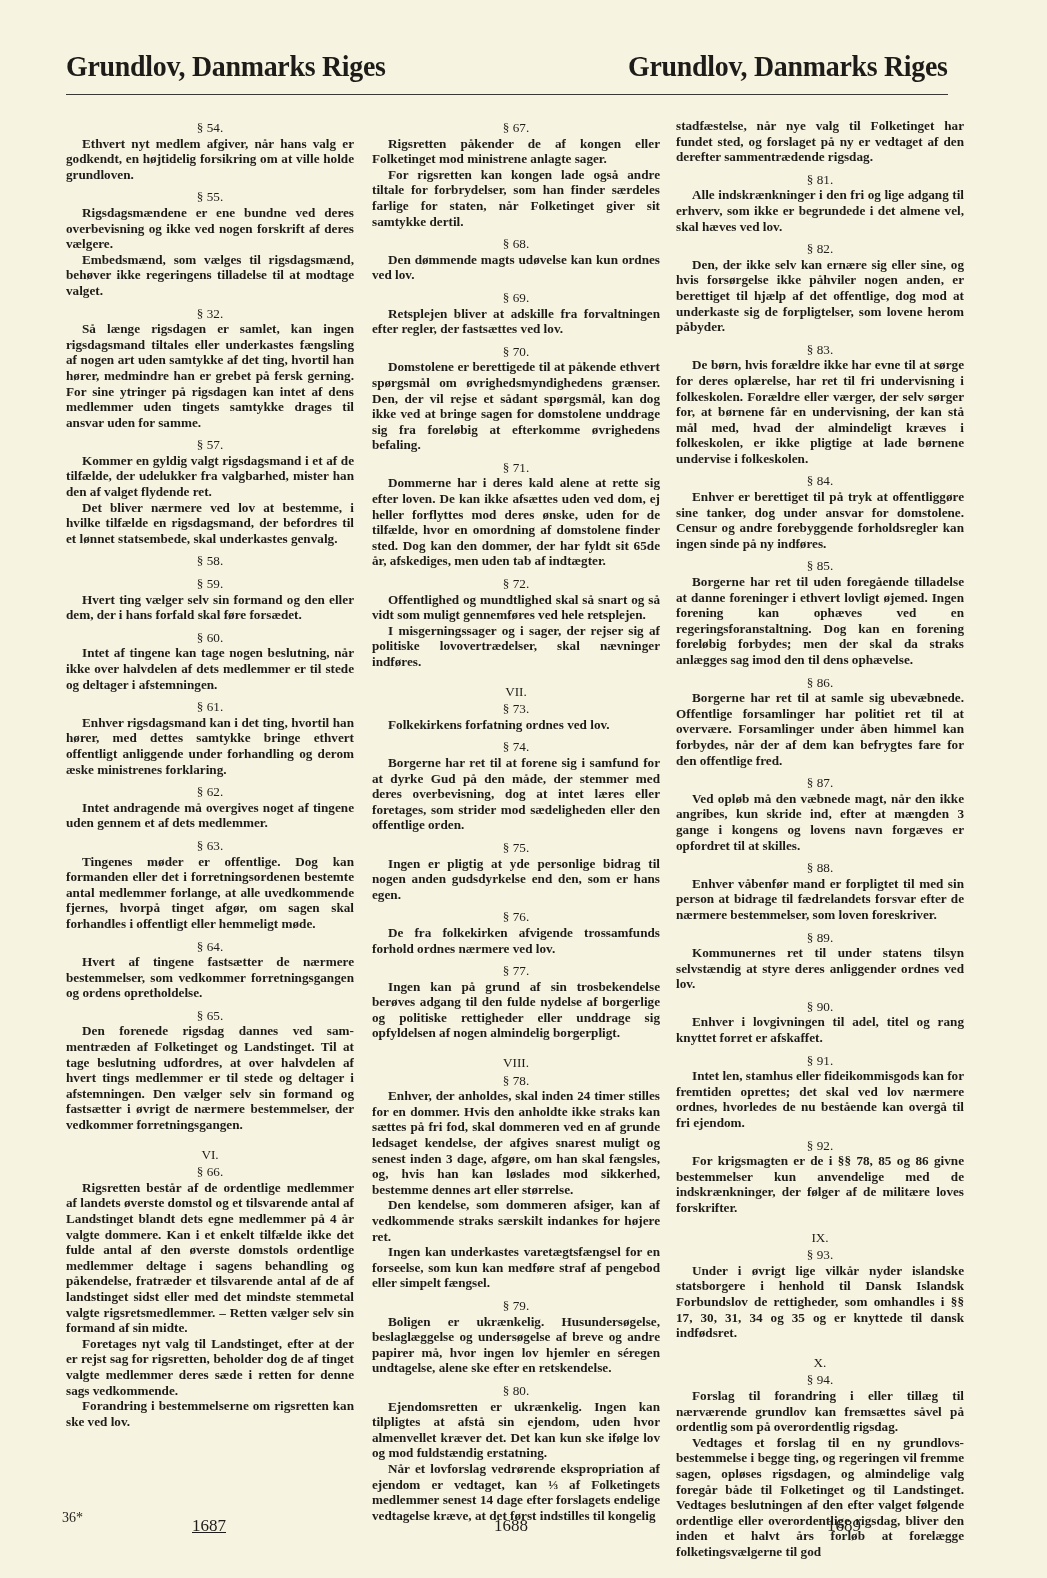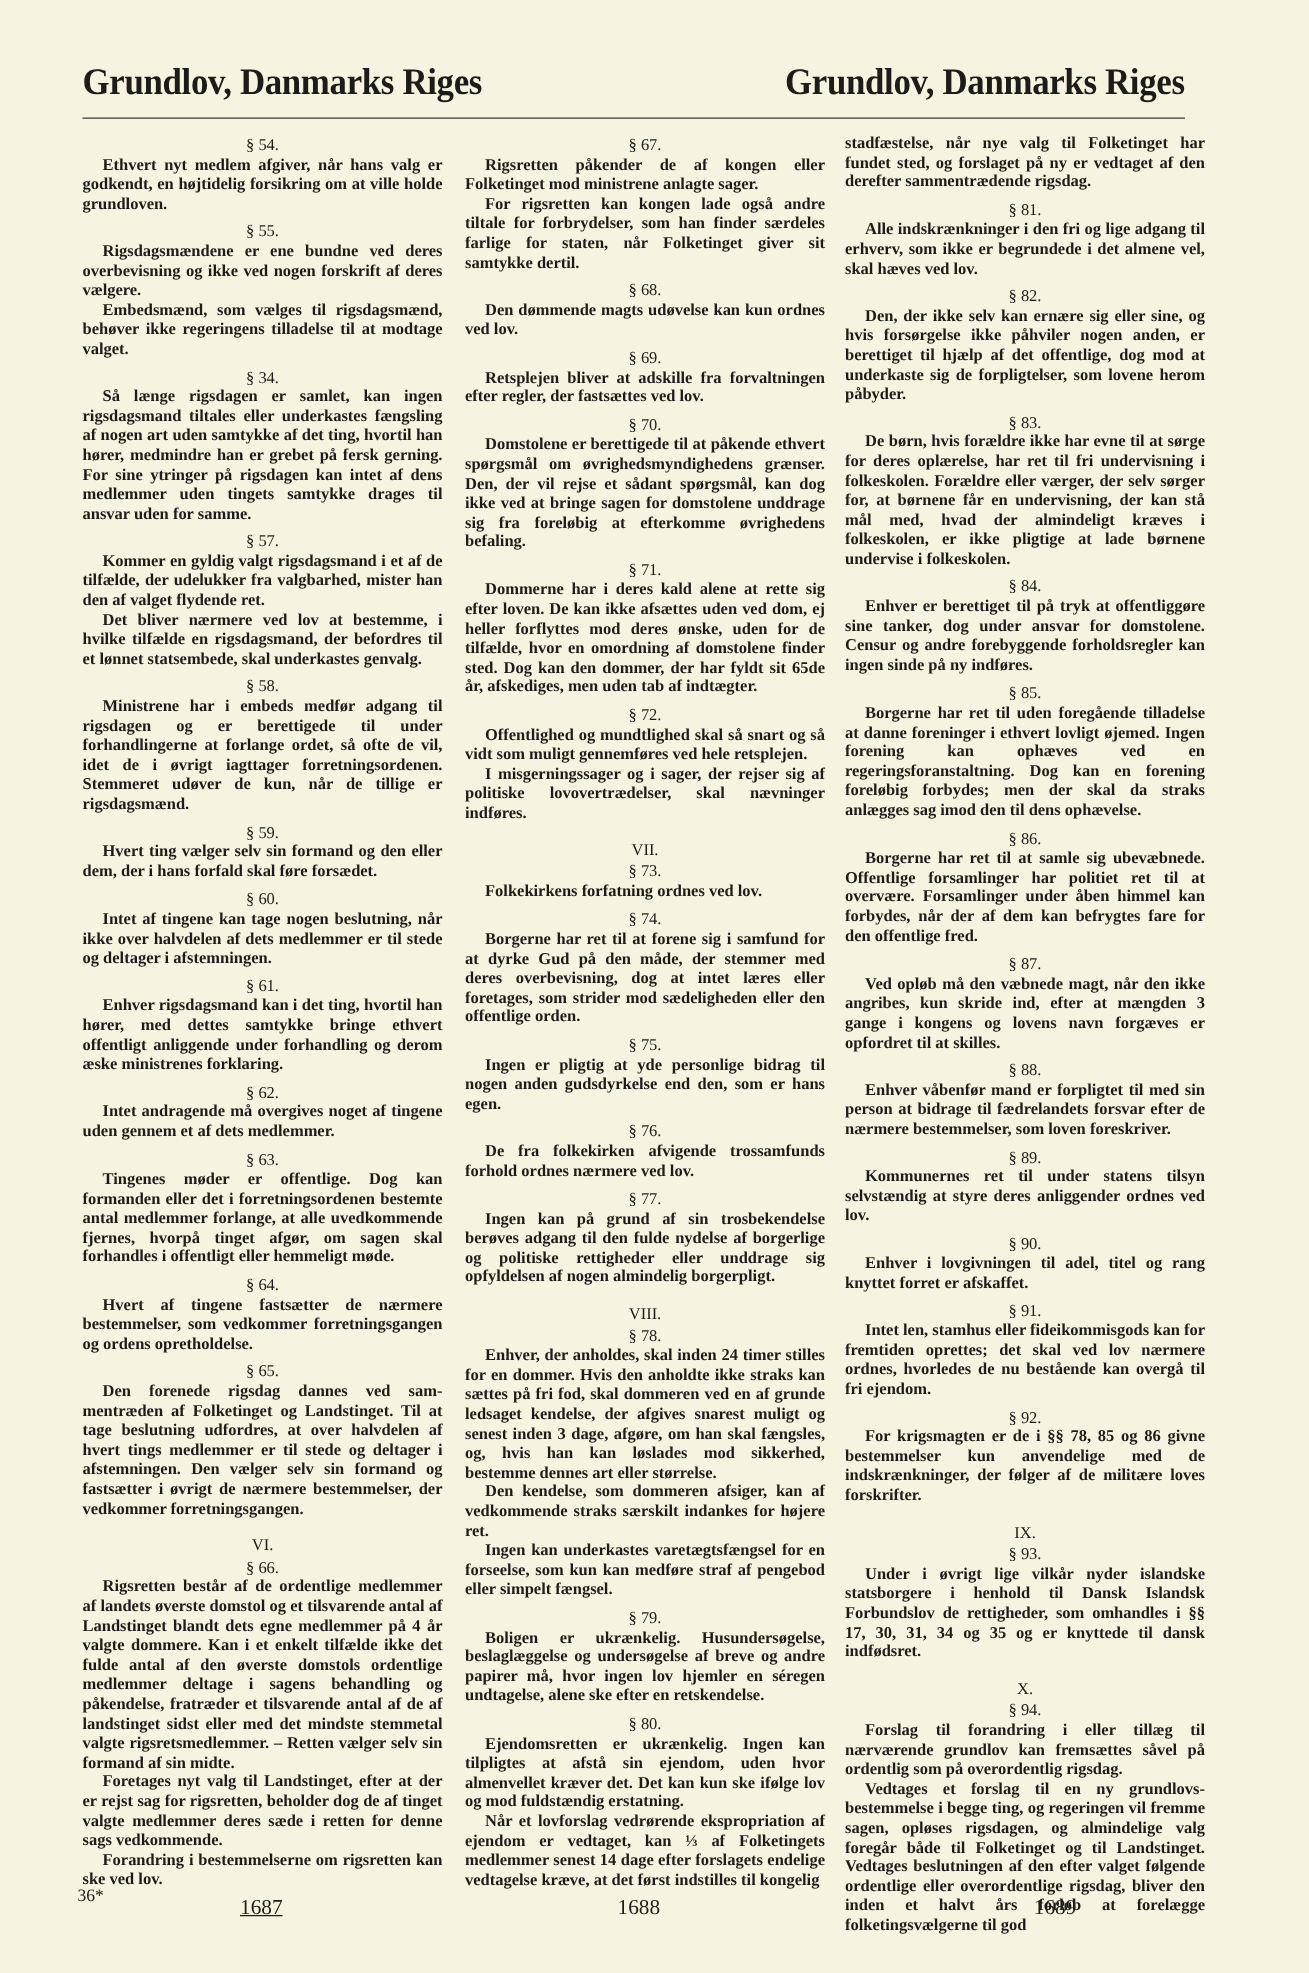--- a/index.html
+++ b/index.html
@@ -16,21 +16,21 @@
   }
   .running-head {
     position: absolute; top: 0; font-weight: bold; font-size: 30px;
     letter-spacing: -0.3px; line-height: 40px;
     font-family: "Liberation Serif", "DejaVu Serif", serif;
     transform: scaleX(0.93);
   }
   .running-head.left { left: 0; transform-origin: left center; }
   .running-head.right { right: 0; transform-origin: right center; }
   .column {
-    position: absolute; top: 106px; width: 288px;
+    position: absolute; top: 118px; width: 288px;
     font-size: 13.2px; line-height: 15.6px; text-align: justify;
     hyphens: manual;
   }
   .col-1 { left: 66px; }
   .col-2 { left: 372px; }
   .col-3 { left: 676px; }
   .sec { text-align: center; margin: 2px 0 0 0; }
   .sec.spaced { margin-top: 7px; }
   .chapter { text-align: center; margin-top: 14px; }
   .para { text-indent: 16px; margin: 0; font-weight: bold; }
@@ -50,27 +50,26 @@
   <div class="running-head left">Grundlov, Danmarks Riges</div>
   <div class="running-head right">Grundlov, Danmarks Riges</div>
 </div>
 
 <div class="column col-1">
     <div class="sec">§ 54.</div>
     <div class="para">Ethvert nyt medlem afgiver, når hans valg er godkendt, en højtidelig forsikring om at ville holde grundloven.</div>
     <div class="sec spaced">§ 55.</div>
     <div class="para">Rigsdagsmændene er ene bundne ved deres overbevisning og ikke ved nogen forskrift af deres vælgere.</div>
     <div class="para">Embedsmænd, som vælges til rigsdags­mænd, behøver ikke regeringens tilla­delse til at modtage valget.</div>
-    <div class="sec spaced">§ 34.</div>
+    <div class="sec spaced">§ 32.</div>
     <div class="para">Så længe rigsdagen er samlet, kan ingen rigsdagsmand tiltales eller underkastes fængsling af nogen art uden samtykke af det ting, hvortil han hører, medmindre han er grebet på fersk gerning. For sine ytringer på rigsdagen kan intet af dens medlemmer uden tingets samtykke dra­ges til ansvar uden for samme.</div>
     <div class="sec spaced">§ 57.</div>
     <div class="para">Kommer en gyldig valgt rigsdagsmand i et af de tilfælde, der udelukker fra valg­barhed, mister han den af valget flydende ret.</div>
     <div class="para">Det bliver nærmere ved lov at bestem­me, i hvilke tilfælde en rigsdagsmand, der befordres til et lønnet statsembede, skal underkastes genvalg.</div>
     <div class="sec spaced">§ 58.</div>
-    <div class="para">Ministrene har i embeds medfør ad­gang til rigsdagen og er berettigede til un­der forhandlingerne at forlange ordet, så ofte de vil, idet de i øvrigt iagttager for­retningsordenen. Stemmeret udøver de kun, når de tillige er rigsdagsmænd.</div>
     <div class="sec spaced">§ 59.</div>
     <div class="para">Hvert ting vælger selv sin formand og den eller dem, der i hans forfald skal føre forsædet.</div>
     <div class="sec spaced">§ 60.</div>
     <div class="para">Intet af tingene kan tage nogen beslut­ning, når ikke over halvdelen af dets med­lemmer er til stede og deltager i afstem­ningen.</div>
     <div class="sec spaced">§ 61.</div>
     <div class="para">Enhver rigsdagsmand kan i det ting, hvortil han hører, med dettes samtykke bringe ethvert offentligt anliggende un­der forhandling og derom æske ministre­nes forklaring.</div>
     <div class="sec spaced">§ 62.</div>
     <div class="para">Intet andragende må overgives noget af tingene uden gennem et af dets med­lemmer.</div>
     <div class="sec spaced">§ 63.</div>
     <div class="para">Tingenes møder er offentlige. Dog kan formanden eller det i forretningsordenen bestemte antal medlemmer forlange, at alle uvedkommende fjernes, hvorpå tin­get afgør, om sagen skal forhandles i of­fentligt eller hemmeligt møde.</div>

